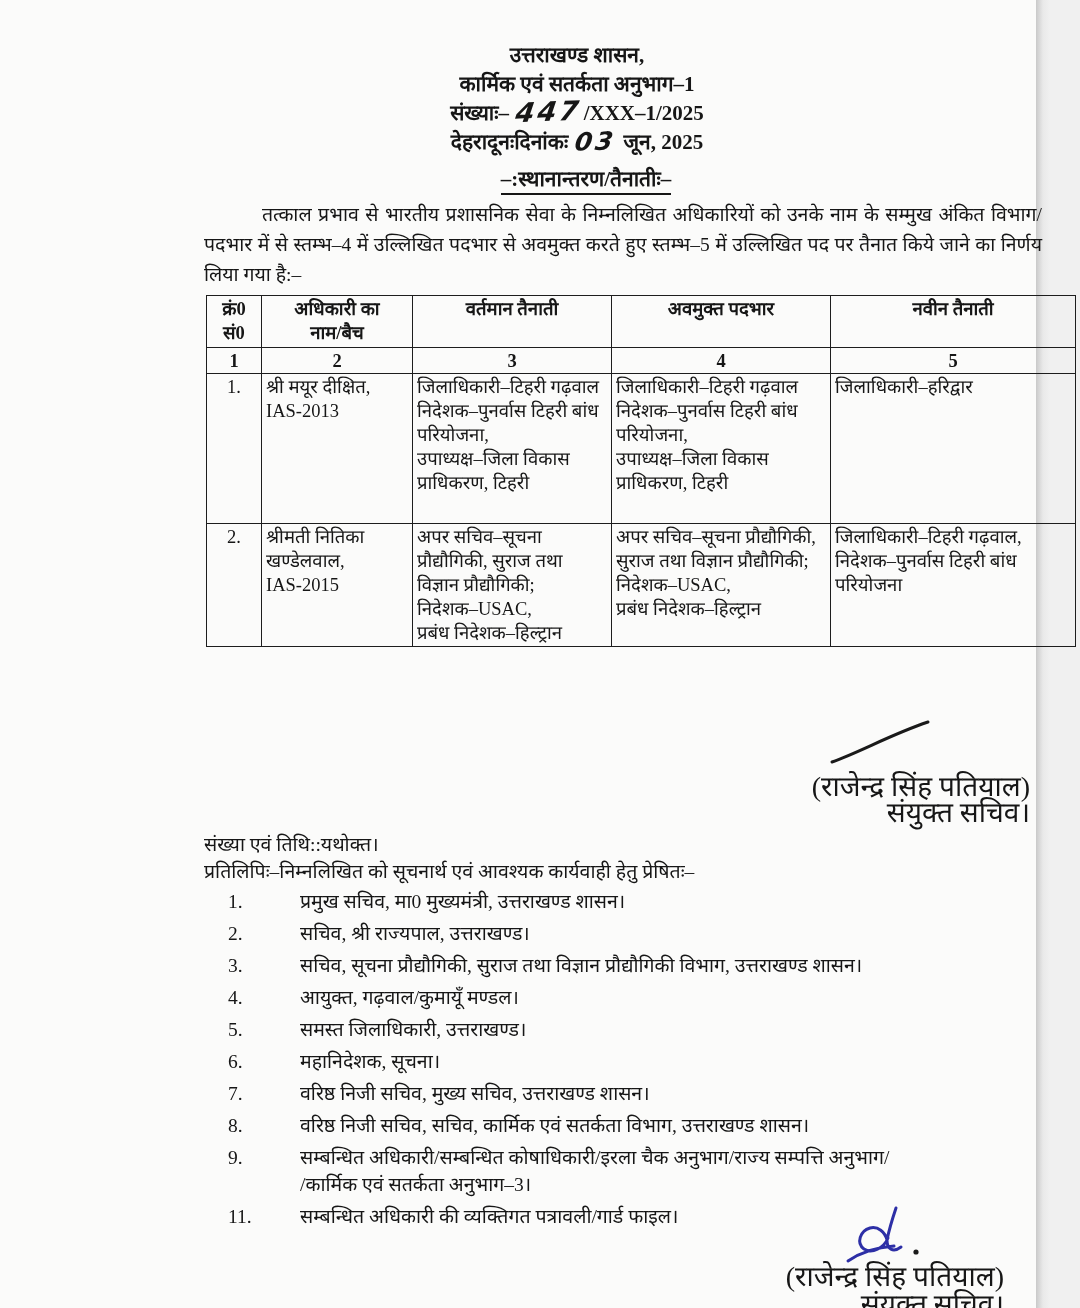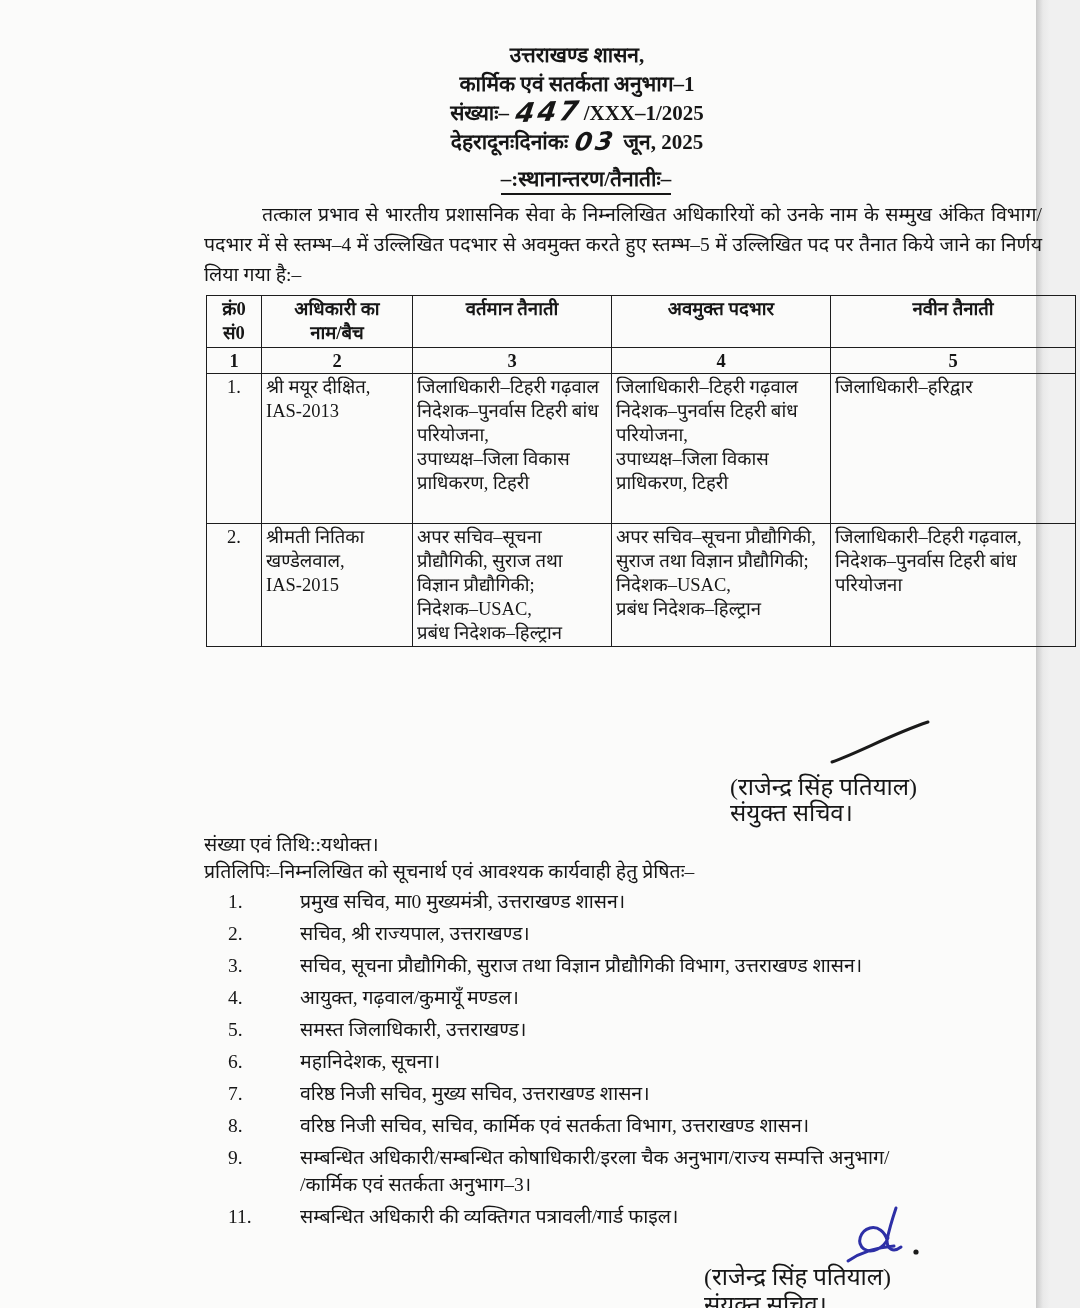--- a/index.html
+++ b/index.html
@@ -31,21 +31,21 @@
     font-size:18.5px;line-height:24px;vertical-align:top;
     white-space:pre-line;overflow:hidden;
   }
   th.c1{width:46px;} th.c2{width:142px;} th.c3{width:190px;} th.c4{width:210px;} th.c5{width:236px;}
   .thead th{font-weight:bold;text-align:center;height:50px;}
   .numrow td{height:20px;text-align:center;font-weight:bold;line-height:19px;padding:0;}
   .r1 td{height:148px;} .r2 td{height:121px;}
   td.sno{text-align:center;}
   td.name{text-align:left;}
   td.mid{}
-  .sig-block{text-align:left;font-size:24px;line-height:26px;font-family:Liberation Serif, serif;}
+  .sig-block{text-align:right;font-size:28px;line-height:26px;font-family:Liberation Serif, serif;}
   .list-item{display:flex;font-size:19.5px;line-height:27px;margin:0;}
   .list-item .num{width:40px;flex:0 0 40px;}
   .list-item .txt{flex:1;white-space:pre-line;text-align:justify;padding-right:6px;margin-left:32px;}
   .plain{font-size:19.5px;line-height:27px;}
   svg{display:block;}
 </style>
 </head>
 <body>
 
 <div class="edge-strip"></div>

